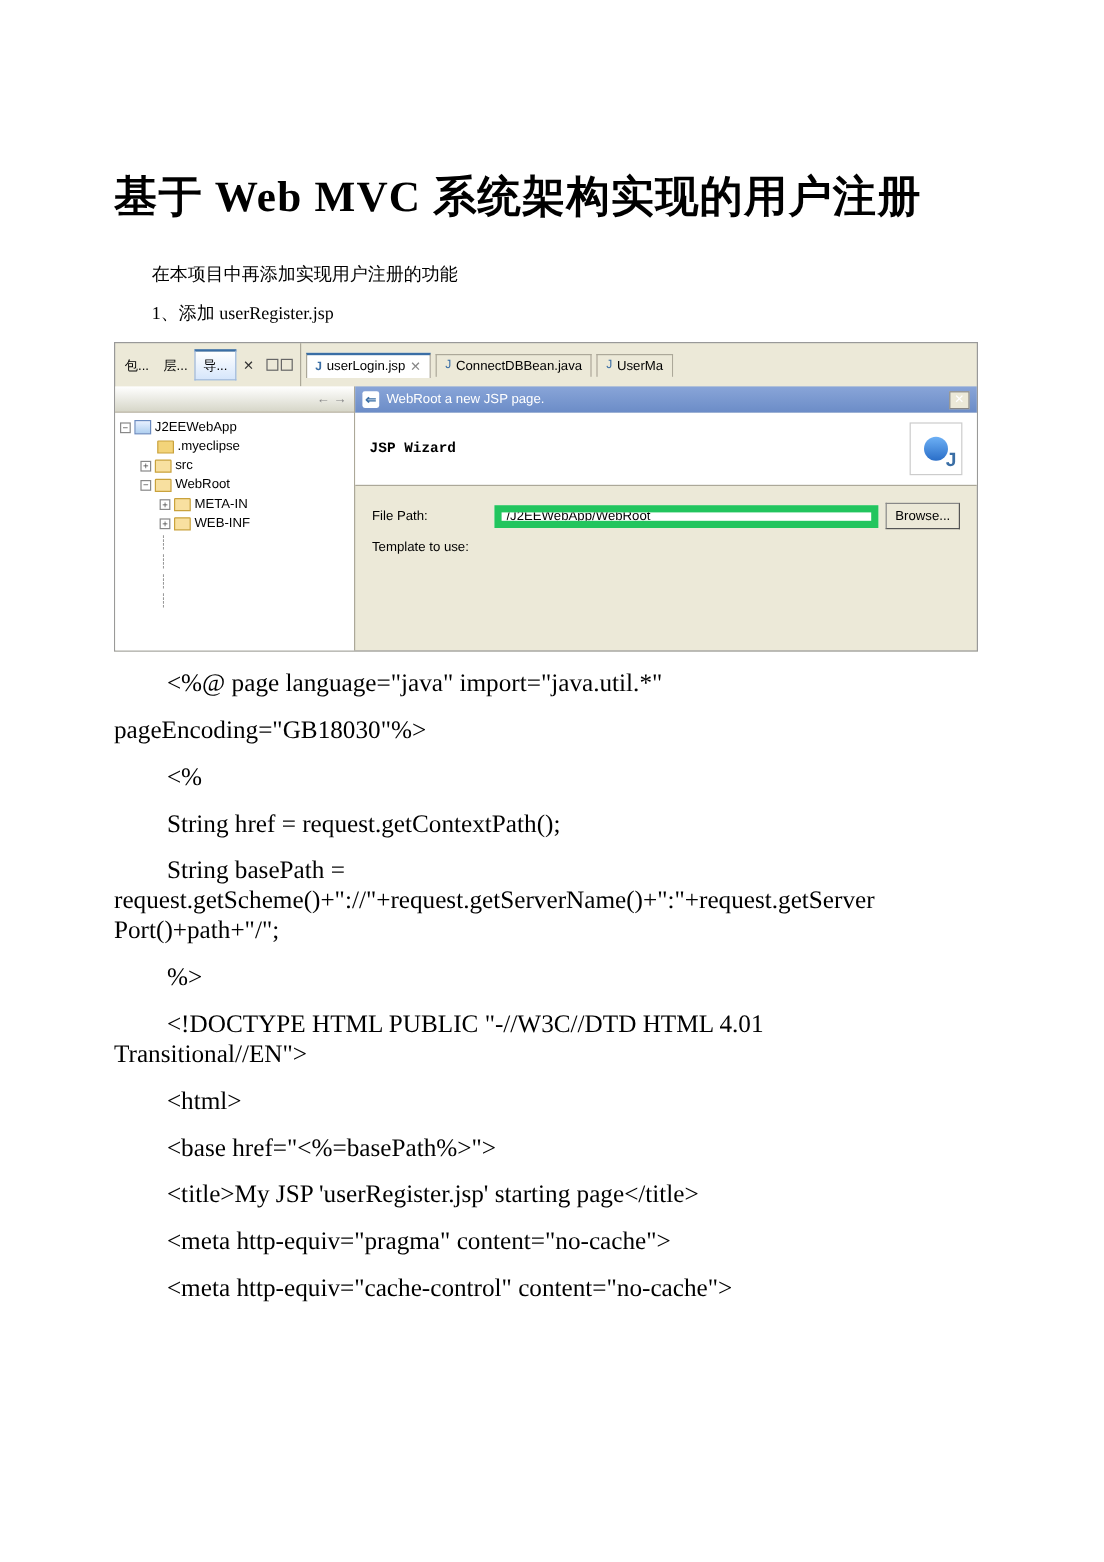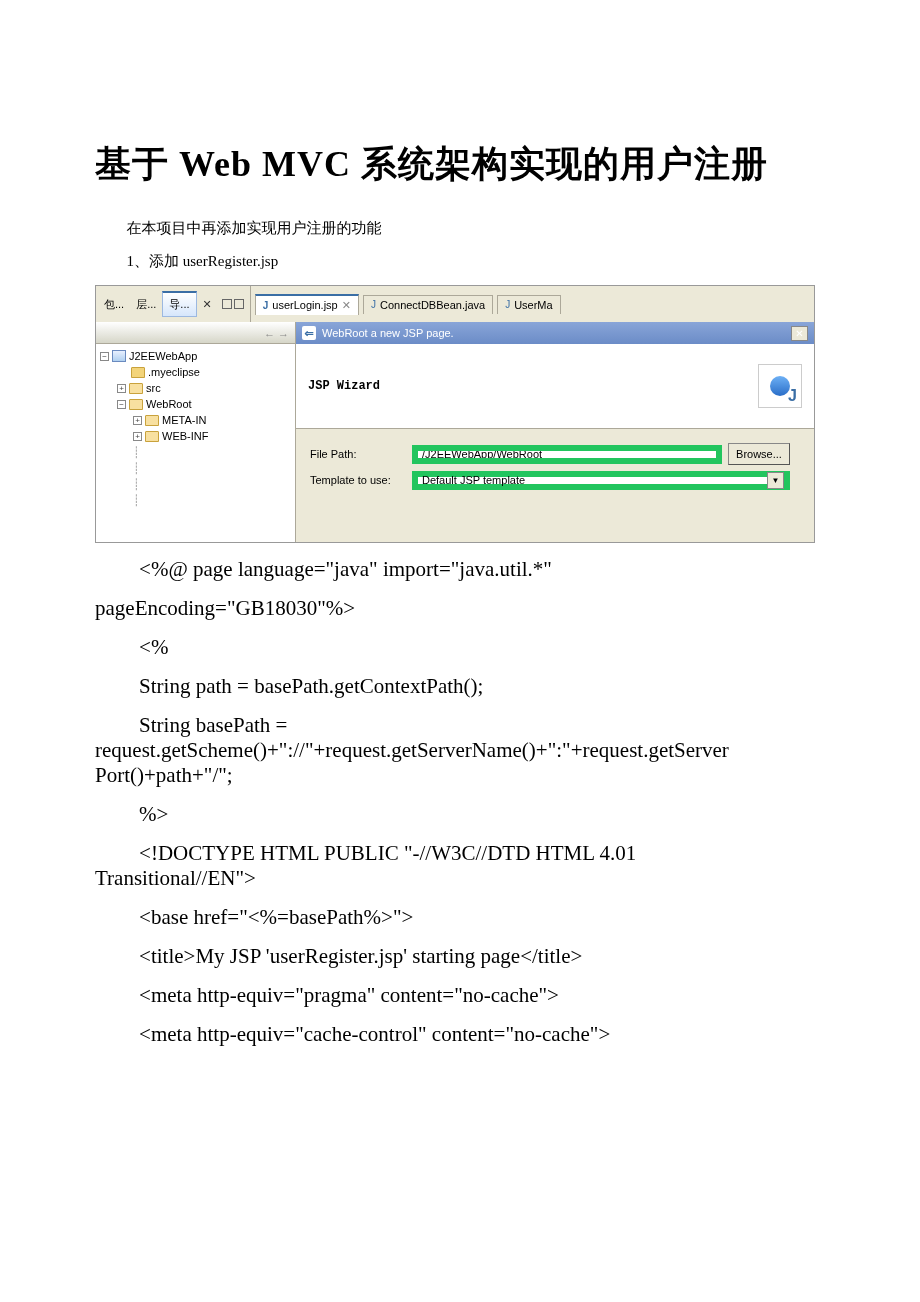--- a/index.html
+++ b/index.html
@@ -146,37 +146,37 @@
   .wizard-title .arrow-back {
     width:14px;height:14px;background:#fff;border-radius:2px;
     display:flex;align-items:center;justify-content:center;
     color:#3a6ea5;font-weight:bold;
   }
   .close-btn { margin-left:auto; width:17px;height:15px;background:#ece9d8;border:1px solid #888;display:flex;align-items:center;justify-content:center;font-size:10px;}
   .wizard-head {
     background:#fff;
     display:flex;
     align-items:center;
-    padding: 20px 12px;
+    padding: 8px 12px;
     gap:10px;
     border-bottom:1px solid #aca899;
   }
   .wizard-head-text { font-family:"Courier New",monospace; font-weight:bold; font-size:12px;}
   .wizard-head-icon {
     margin-left:auto;
     width:44px;height:44px;
     background:#fff;
     border:1px solid #ccc;
     display:flex;align-items:center;justify-content:center;
     position:relative;
   }
   .globe { width:20px;height:20px;border-radius:50%;background:linear-gradient(#6db0f5,#2a6ec8);}
   .jlet { position:absolute; bottom:2px; right:4px; color:#3a6ea5; font-weight:bold; font-size:16px; font-family:Arial;}
   .wizard-form {
-    padding: 12px 24px 18px 14px;
+    padding: 12px 14px 18px 14px;
   }
   .form-row { display:flex; align-items:center; height:26px; gap:6px;}
   .form-label { width:96px; font-size:11px;}
   .form-input {
     flex:1;
     height:19px;
     border:6px solid #22c55e;
     background:#fff;
     padding: 0 4px;
     font-size:11px;
@@ -304,45 +304,42 @@
           </div>
         </div>
         <div class="wizard-form">
           <div class="form-row">
             <span class="form-label">File Path:</span>
             <input class="form-input" value="/J2EEWebApp/WebRoot" style="">
             <div class="browse-btn">Browse...</div>
           </div>
           <div class="form-row">
             <span class="form-label">Template to use:</span>
-            <div class="form-input dropdown">
-              <span>Default JSP template</span>
-              <span class="dd-btn">▼</span>
-            </div>
           </div>
         </div>
       </div>
     </div>
   </div>
 
   <div class="relblock">
     <div class="watermark">www.bdocx.com</div>
     <p class="code-text">&lt;%@ page language="java" import="java.util.*"</p>
     <p class="code-noindent">pageEncoding="GB18030"%&gt;</p>
   </div>
 
   <p class="code-text">&lt;%</p>
-  <p class="code-text">String path = basePath.getContextPath();</p>
+  <p class="code-text">String href = request.getContextPath();</p>
 
   <p class="code-text" style="margin-bottom:0;">String basePath =</p>
   <p class="code-noindent">request.getScheme()+"://"+request.getServerName()+":"+request.getServer</p>
   <p class="code-noindent">Port()+path+"/";</p>
 
   <p class="code-text">%&gt;</p>
 
   <p class="code-text" style="margin-bottom:0;">&lt;!DOCTYPE HTML PUBLIC "-//W3C//DTD HTML 4.01</p>
   <p class="code-noindent">Transitional//EN"&gt;</p>
 
+  <p class="code-text">&lt;html&gt;</p>
   <p class="code-text"> &lt;base href="&lt;%=basePath%&gt;"&gt;</p>
   <p class="code-text"> &lt;title&gt;My JSP 'userRegister.jsp' starting page&lt;/title&gt;</p>
   <p class="code-text"> &lt;meta http-equiv="pragma" content="no-cache"&gt;</p>
   <p class="code-text"> &lt;meta http-equiv="cache-control" content="no-cache"&gt;</p>
 </div>
 
 </body></html>

